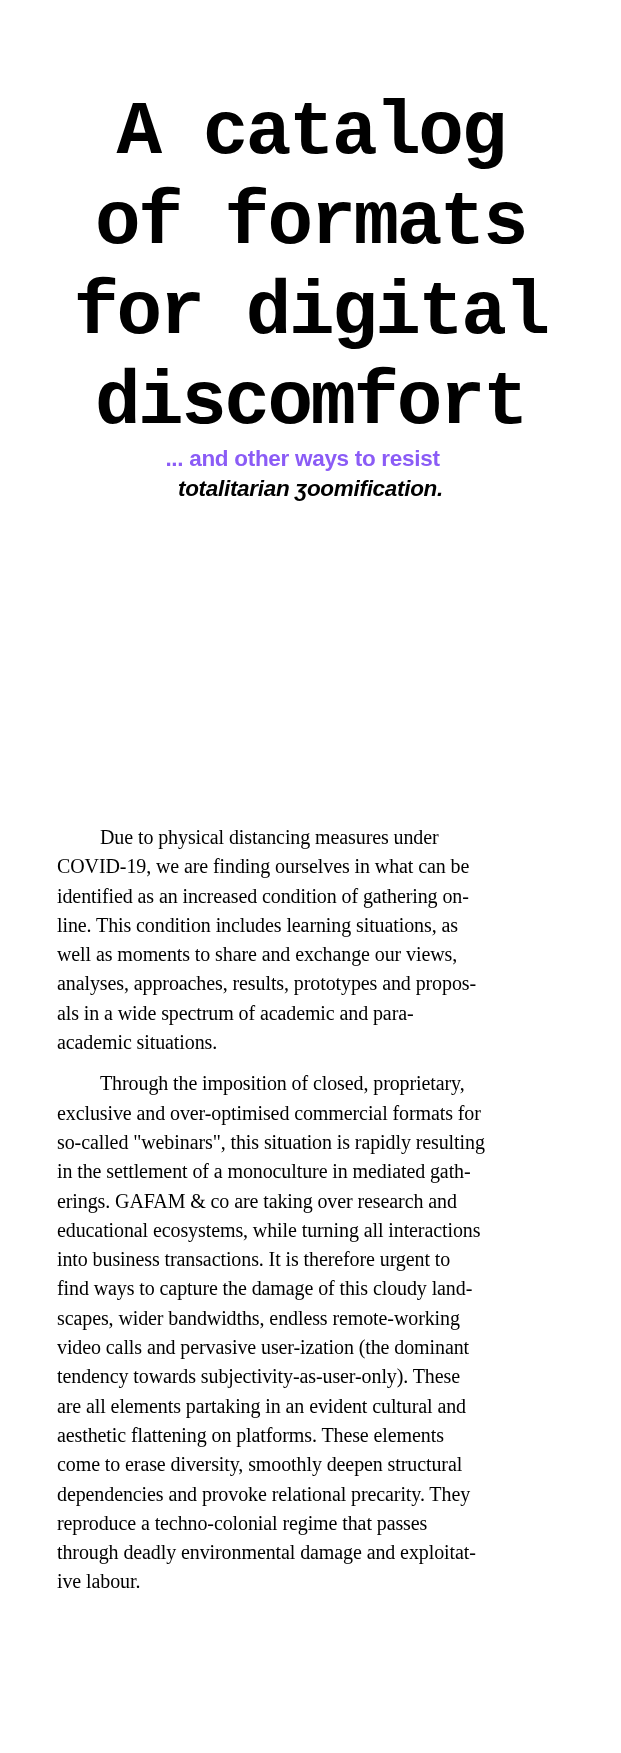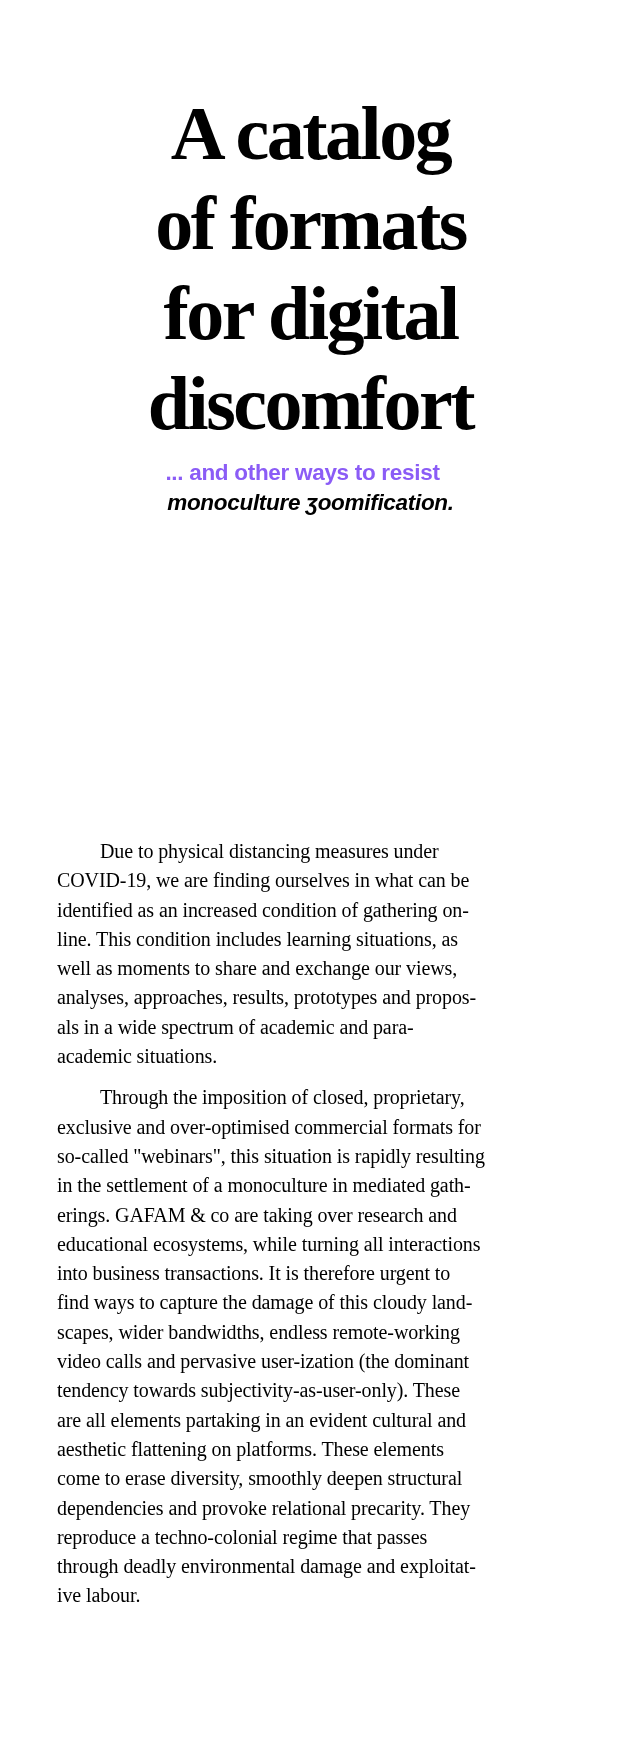--- a/index.html
+++ b/index.html
@@ -13,24 +13,24 @@
     color: #000000;
     overflow: hidden;
     font-family: "Liberation Serif", serif;
   }
   .page {
     width: 621px;
     height: 1753px;
     position: relative;
   }
   .doc-title {
-    margin: 88px 0 16px 0;
+    margin: 88px 0 2px 0;
     padding: 0;
     text-align: center;
-    font-family: Liberation Serif, serif;
+    font-family: Liberation Mono, monospace;
     font-weight: 700;
     font-size: 76px;
     line-height: 90px;
     letter-spacing: -2.5px;
     white-space: pre-line;
     color: #000000;
   }
   .doc-subtitle-1 {
     margin: -6px 16px 0 0;
     padding: 0;
@@ -73,21 +73,21 @@
 <body>
 
 <div class="page">
 
   <header>
     <h1 class="doc-title">A catalog
 of formats
 for digital
 discomfort</h1>
     <p class="doc-subtitle-1">... and other ways to resist</p>
-    <p class="doc-subtitle-2">monoculture ʒoomification.</p>
+    <p class="doc-subtitle-2">totalitarian ʒoomification.</p>
   </header>
 
   <main class="doc-body">
     <p>Due to physical distancing measures under
 COVID-19, we are finding ourselves in what can be
 identified as an increased condition of gathering on-
 line. This condition includes learning situations, as
 well as moments to share and exchange our views,
 analyses, approaches, results, prototypes and propos-
 als in a wide spectrum of academic and para-

